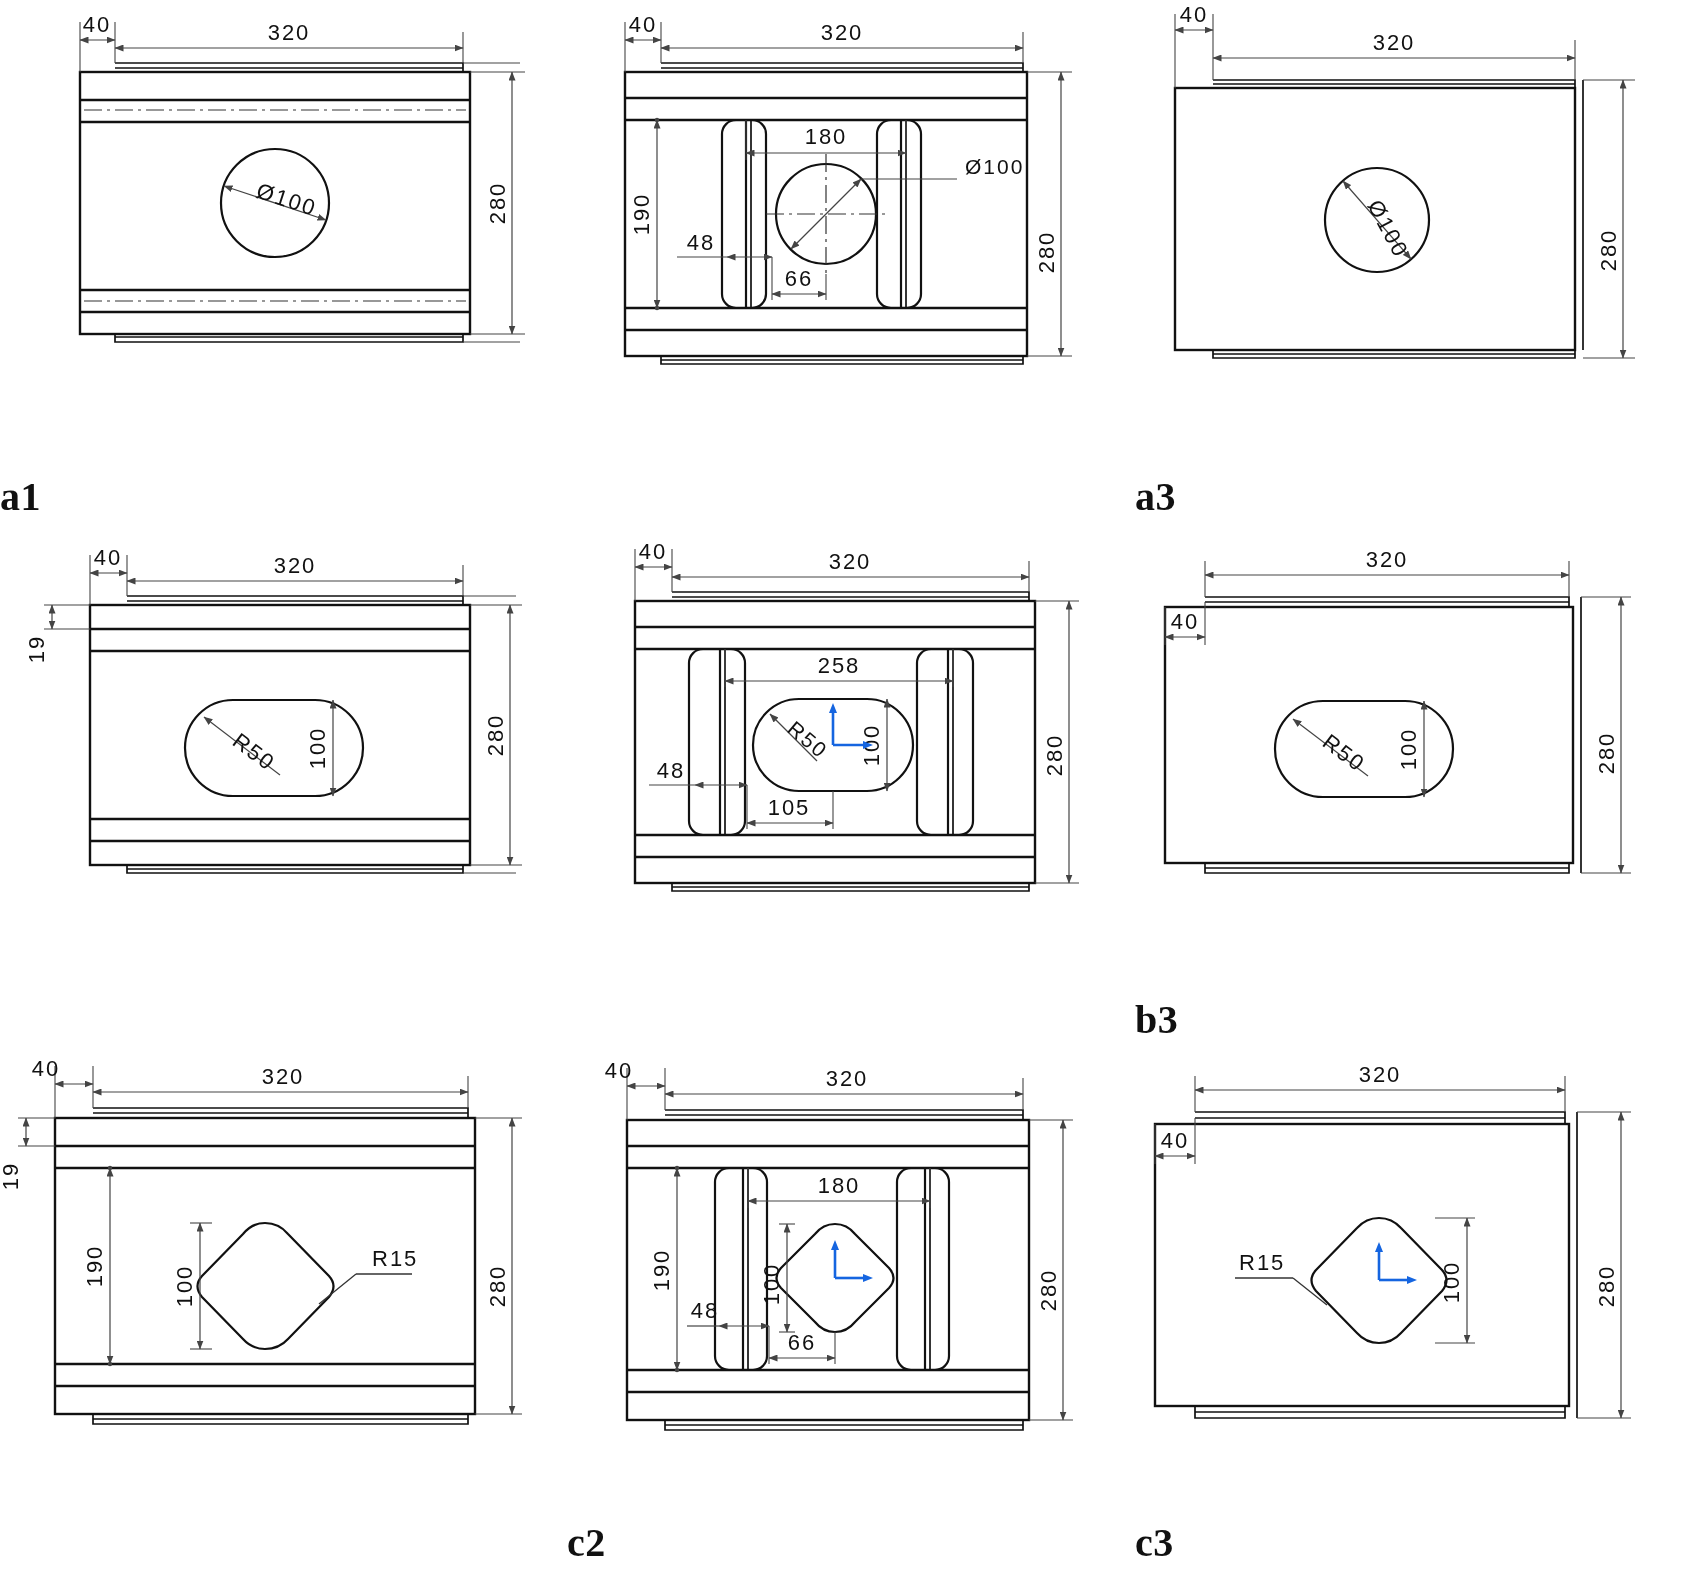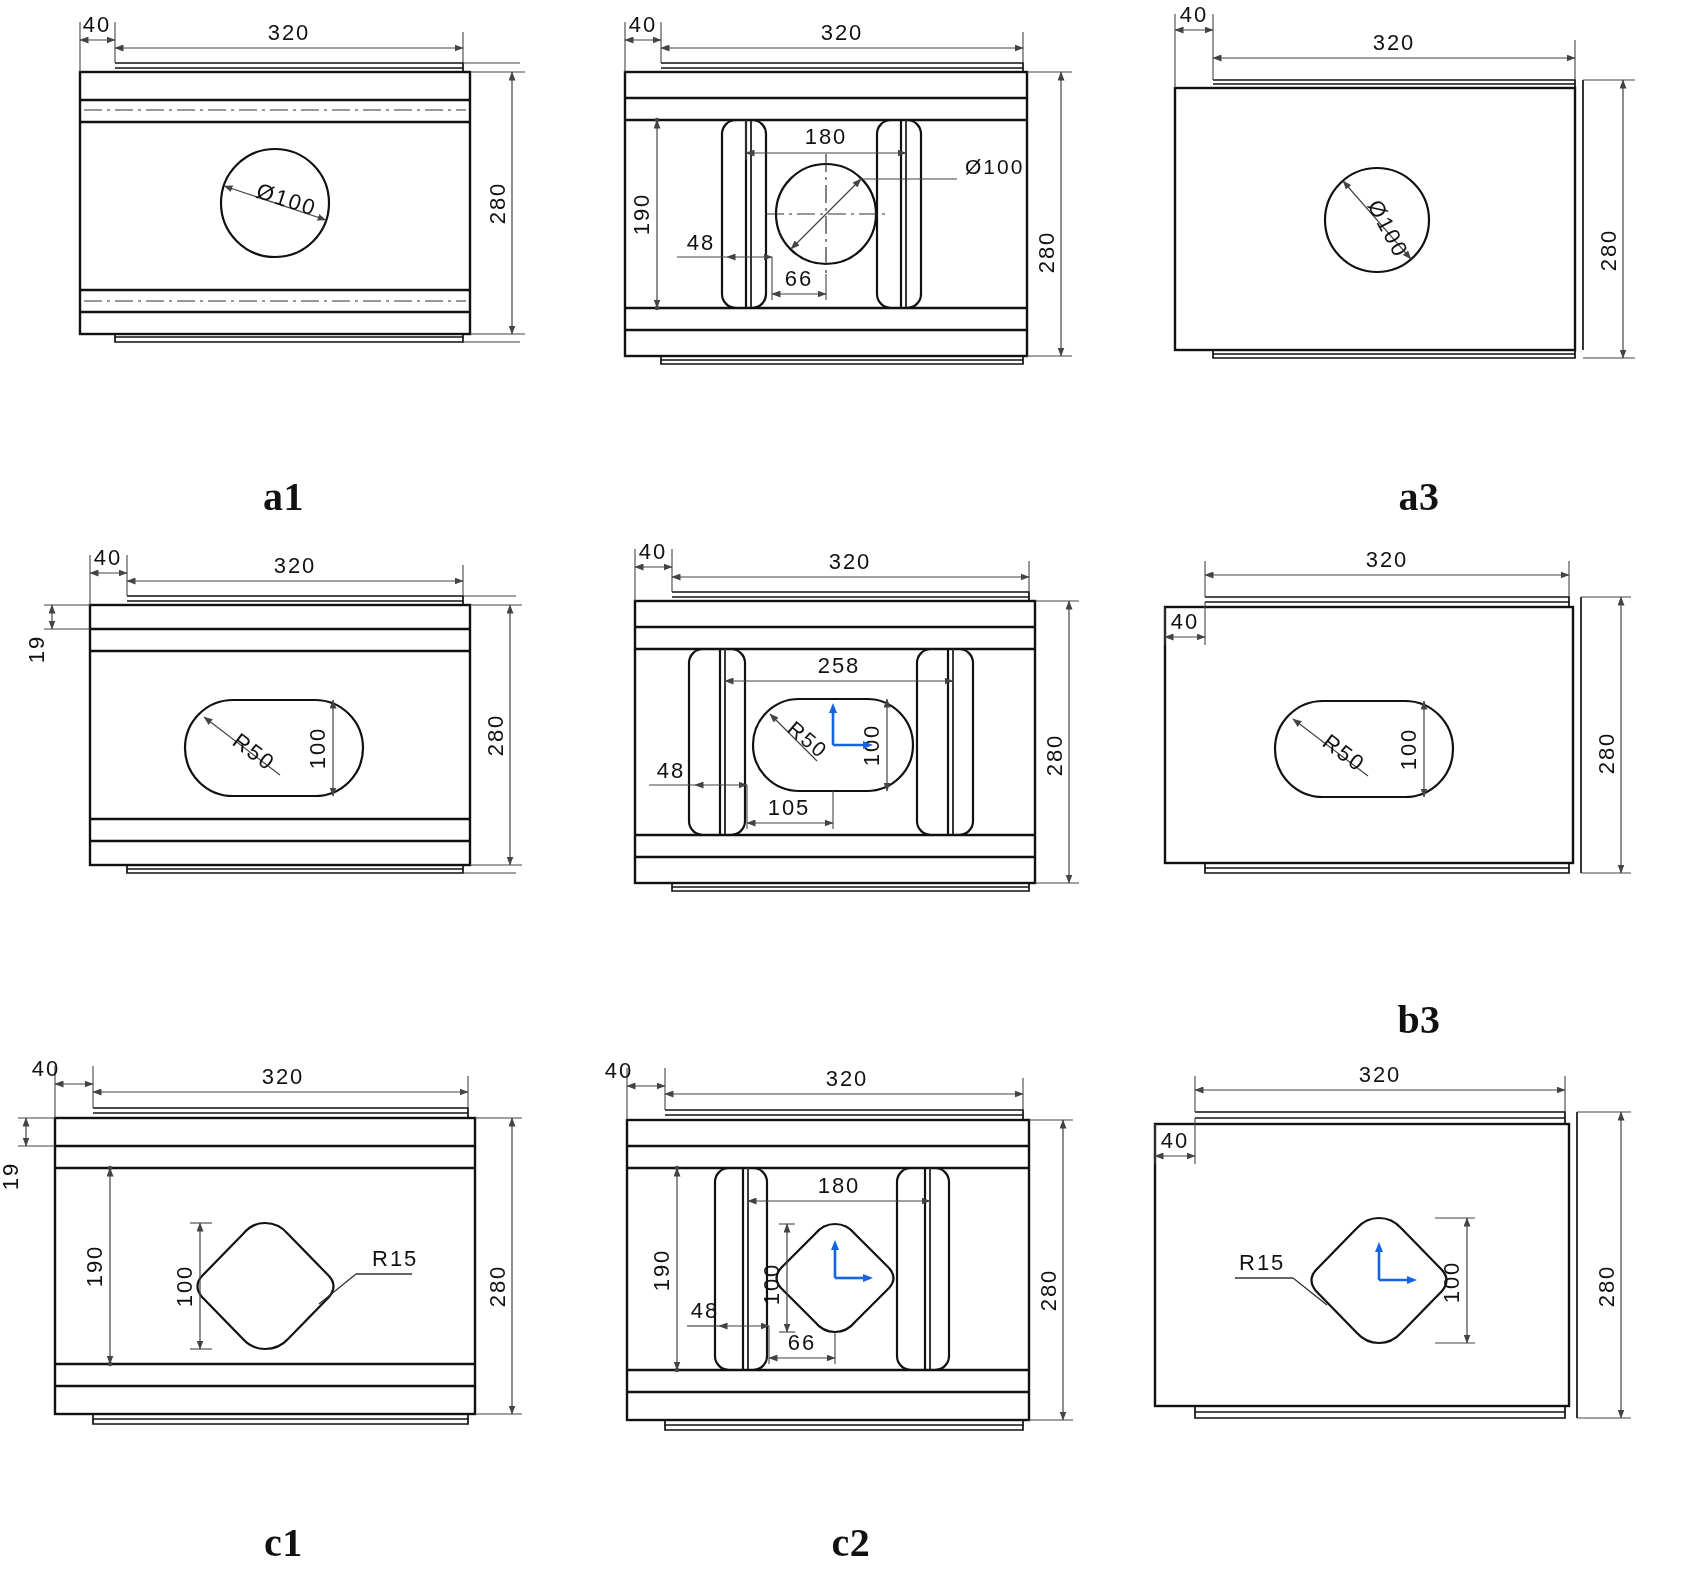--- a/index.html
+++ b/index.html
@@ -39,21 +39,21 @@
     left: 0; top: 0;
     width: 100%;
     height: 100%;
     display: block;
   }
   .panel-caption {
     position: absolute;
     left: 0;
     bottom: 6px;
     width: 100%;
-    text-align: center;
+    text-align: left;
     font-family: "Liberation Serif", serif;
     font-weight: bold;
     font-size: 40px;
     color: #111111;
     letter-spacing: 0.5px;
     line-height: 1;
     user-select: none;
   }
   
   .cap-col1 { padding-left: 0px; }
@@ -466,21 +466,20 @@
 
         <line class="extline" x1="468" y1="62" x2="468" y2="30"></line>
         <line class="dimline" x1="93" y1="46" x2="468" y2="46" marker-start="url(#ahr)" marker-end="url(#ah)"></line>
         <text class="dimtext" x="283" y="38" text-anchor="middle">320</text>
 
         <line class="extline" x1="475" y1="72" x2="522" y2="72"></line>
         <line class="extline" x1="475" y1="368" x2="522" y2="368"></line>
         <line class="dimline" x1="512" y1="72" x2="512" y2="368" marker-start="url(#ahr)" marker-end="url(#ah)"></line>
         <text class="dimtext" x="505" y="240" text-anchor="middle" transform="rotate(-90 505 240)">280</text>
       </svg>
-      <div class="panel-caption cap-col1">c1</div>
     </div>
 
     <div class="panel-cell">
       <svg class="panel-svg" viewBox="0 0 568 523" preserveAspectRatio="xMidYMid meet">
         <rect class="outline" x="60" y="74" width="402" height="300"></rect>
         <line class="outline" x1="60" y1="100" x2="462" y2="100"></line>
         <line class="outline" x1="60" y1="122" x2="462" y2="122"></line>
         <line class="outline" x1="60" y1="324" x2="462" y2="324"></line>
         <line class="outline" x1="60" y1="346" x2="462" y2="346"></line>
         <path class="outline-thin" d="M98 64 L456 64 L456 74"></path>
@@ -580,16 +579,17 @@
         <line class="extline" x1="20" y1="78" x2="20" y2="118"></line>
         <line class="extline" x1="60" y1="72" x2="60" y2="118"></line>
         <line class="dimline" x1="20" y1="110" x2="60" y2="110" marker-start="url(#ahr)" marker-end="url(#ah)"></line>
         <text class="dimtext" x="40" y="102" text-anchor="middle">40</text>
 
         <line class="extline" x1="442" y1="66" x2="496" y2="66"></line>
         <line class="extline" x1="442" y1="372" x2="496" y2="372"></line>
         <line class="dimline" x1="486" y1="66" x2="486" y2="372" marker-start="url(#ahr)" marker-end="url(#ah)"></line>
         <text class="dimtext" x="479" y="240" text-anchor="middle" transform="rotate(-90 479 240)">280</text>
       </svg>
+      <div class="panel-caption cap-col3">c3</div>
     </div>
 
   </div>
 </div>
 
 </body></html>

